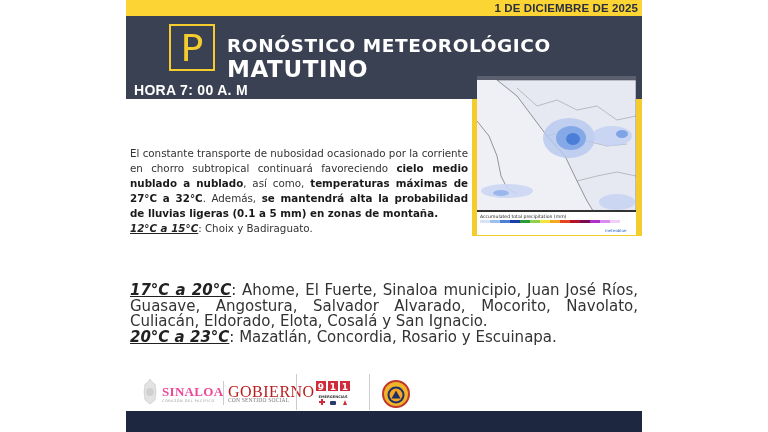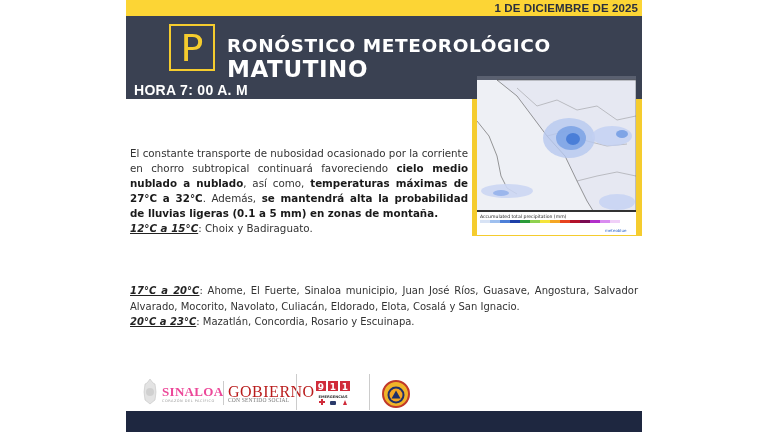--- a/index.html
+++ b/index.html
@@ -19,21 +19,21 @@
             font-family:"DejaVu Sans", sans-serif; line-height:22px; }
   .hora { position:absolute; left:8px; top:66px; color:#ffffff; font-weight:bold; font-size:14px; letter-spacing:0.3px;
           font-family:"Liberation Sans", sans-serif; line-height:16px; }
   .yframe { position:absolute; left:346px; top:99px; width:170px; height:137px; background:#f5cc2e; }
   .map { position:absolute; left:351px; top:76px; width:159px; height:159px; background:#eef0f5; overflow:hidden; }
   .map svg { display:block; }
   .body-text { position:absolute; left:4px; top:100px; width:338px; font-size:10.3px; line-height:15px; color:#333333;
                font-family:"DejaVu Sans", sans-serif; text-align:justify;margin-top:46px; }
   .body-text p { margin:0; }
   .body-text b { color:#1a1a1a; }
-  .wide { position:absolute; left:4px; top:283px; width:508px; font-size:10px; line-height:15.6px; color:#333333;
+  .wide { position:absolute; left:4px; top:283px; width:508px; font-size:15px; line-height:15.6px; color:#333333;
           font-family:"DejaVu Sans", sans-serif; text-align:justify; }
   .wide p { margin:0; }
   .rng { font-weight:bold; font-style:italic; text-decoration:underline; color:#222; }
   .footer-logos { position:absolute; left:0; top:378px; width:516px; height:33px; }
   .footer { position:absolute; left:0; top:411px; width:516px; height:21px; background:#1e2740; }
   .seal { position:absolute; left:16px; top:0; width:16px; height:28px; }
   .sinaloa { position:absolute; left:36px; top:6px; font-family:"Liberation Serif", serif; font-weight:bold; font-size:13px;
              color:#ec4899; letter-spacing:0.3px; }
   .sinaloa-sub { position:absolute; left:36px; top:21px; font-size:3.5px; color:#999; letter-spacing:0.5px; width:60px; }
   .vsep1 { position:absolute; left:97px; top:3px; width:1px; height:24px; background:#ccc; }

